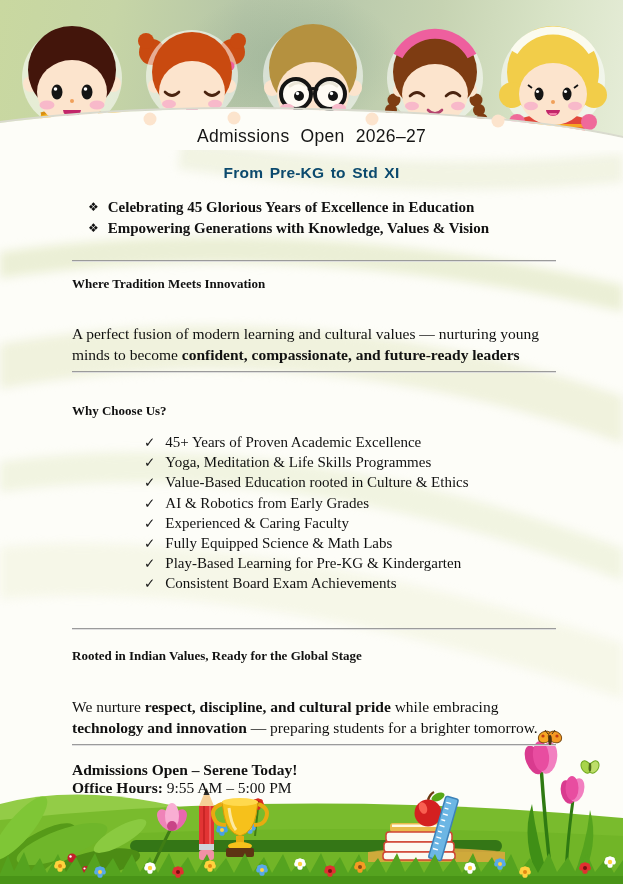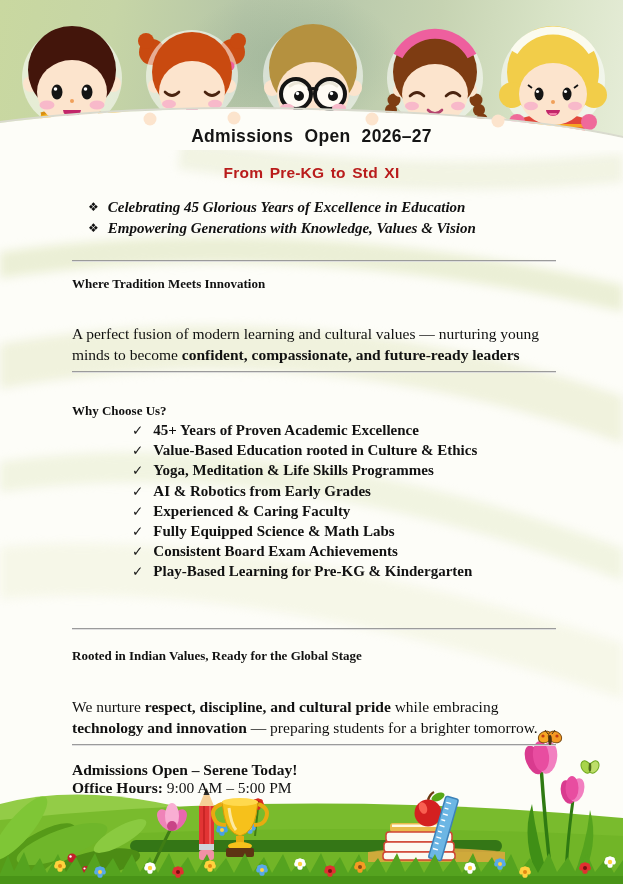--- a/index.html
+++ b/index.html
@@ -9,31 +9,31 @@
   .swirls{position:absolute;left:0;top:0;width:623px;height:884px;z-index:0;filter:blur(5px);}
   
   .header-art{position:absolute;left:0;top:0;width:623px;height:150px;z-index:1;
     background:
       radial-gradient(160px 100px at 290px 60px, rgba(130,158,135,.40), transparent 70%),
       linear-gradient(100deg,#c9d8a0 0%,#c6d5a6 18%,#b6c6a8 38%,#b9c9ab 52%,#c6d3b2 68%,#d8e3c6 85%,#e6edd8 100%);}
   .header-art svg{display:block;}
   .content{position:absolute;left:0;top:0;width:623px;height:884px;z-index:2;}
   .abs{position:absolute;}
   .title{left:0;top:126px;width:623px;text-align:center;font-family:"Liberation Sans",sans-serif;
-         font-weight:bold;font-size:17.5px;letter-spacing:.3px;word-spacing:6px;color:#151515;}
+         font-weight:normal;font-size:17.5px;letter-spacing:.3px;word-spacing:6px;color:#151515;}
   .subtitle{left:0;top:164px;width:623px;text-align:center;font-family:"Liberation Sans",sans-serif;
-         font-weight:bold;font-size:15.5px;letter-spacing:.2px;word-spacing:2px;color:#b91c1c;}
-  .highlights{left:88px;top:197px;font-weight:bold;font-size:15px;line-height:20px;font-style:italic;}
+         font-weight:bold;font-size:15.5px;letter-spacing:.2px;word-spacing:2px;color:#0c4a6e;}
+  .highlights{left:88px;top:197px;font-weight:bold;font-size:15px;line-height:20px;}
   .hl-row{white-space:nowrap;}
   .glyph{font-family:"DejaVu Sans",sans-serif;font-size:12px;margin-right:9px;position:relative;top:-1px;}
   .rule{height:1px;background:#9b9b9b;box-shadow:0 1px 0 rgba(220,220,220,.9);width:484px;left:72px;}
   .h-serif{left:72px;font-weight:bold;font-size:13px;}
   .para{left:72px;width:478px;font-size:15.5px;line-height:21px;}
   .b{font-weight:bold;}
-  .why-list{left:132px;top:420px;list-style:none;margin:0;padding:0;font-size:15px;line-height:20.2px;font-weight:bold;}
+  .why-list{left:132px;top:420px;list-style:none;margin:12px;padding:0;font-size:15px;line-height:20.2px;}
   .why-list li{white-space:nowrap;}
   .chk{font-family:"DejaVu Sans",sans-serif;font-size:13.5px;margin-right:10px;color:#1c1c1c;}
   .footer{left:72px;top:761px;font-size:15.5px;line-height:17.5px;}
   .bottom-art{position:absolute;left:0;top:740px;width:623px;height:144px;z-index:1;pointer-events:none;}
   .butterfly-divider{position:absolute;left:536px;top:728px;width:28px;height:24px;z-index:3;}
 </style>
 </head>
 <body>
 
 <div class="page">
@@ -197,39 +197,39 @@
     <div class="abs rule" style="top:260px;"></div>
 
     <div class="abs h-serif" style="top:276px;">Where Tradition Meets Innovation</div>
     <div class="abs para" style="top:311px;margin-top:12px;"><span>A perfect fusion of modern learning and cultural values — nurturing young minds to become </span><span class="b">confident, compassionate, and future-ready leaders</span></div>
 
     <div class="abs rule" style="top:371px;"></div>
 
     <div class="abs h-serif" style="top:391px;margin-top:12px;">Why Choose Us?</div>
     <ul class="abs why-list">
       <li><span class="chk">✓</span><span>45+ Years of Proven Academic Excellence</span></li>
+      <li><span class="chk">✓</span><span>Yoga, Meditation &amp; Life Skills Programmes</span></li>
       <li><span class="chk">✓</span><span>Value-Based Education rooted in Culture &amp; Ethics</span></li>
-      <li><span class="chk">✓</span><span>Yoga, Meditation &amp; Life Skills Programmes</span></li>
       <li><span class="chk">✓</span><span>AI &amp; Robotics from Early Grades</span></li>
       <li><span class="chk">✓</span><span>Experienced &amp; Caring Faculty</span></li>
       <li><span class="chk">✓</span><span>Fully Equipped Science &amp; Math Labs</span></li>
+      <li><span class="chk">✓</span><span>Play-Based Learning for Pre-KG &amp; Kindergarten</span></li>
       <li><span class="chk">✓</span><span>Consistent Board Exam Achievements</span></li>
-      <li><span class="chk">✓</span><span>Play-Based Learning for Pre-KG &amp; Kindergarten</span></li>
     </ul>
 
     <div class="abs rule" style="top:628px;"></div>
 
     <div class="abs h-serif" style="top:648px;">Rooted in Indian Values, Ready for the Global Stage</div>
     <div class="abs para" style="top:696px;"><span>We nurture </span><span class="b">respect, discipline, and cultural pride</span><span> while embracing </span><span class="b">technology and innovation</span><span> — preparing students for a brighter tomorrow.</span></div>
 
     <div class="abs rule" style="top:744px;"></div>
 
     <div class="abs footer">
       <div class="b">Admissions Open – Serene Today!</div>
-      <div><span class="b">Office Hours:</span><span> 9:00 AM – 5:00 PM</span></div>
+      <div><span class="b">Office Hours:</span><span> 9:55 AM – 5:00 PM</span></div>
     </div>
   </div>
 
   <svg class="butterfly-divider" viewBox="0 0 28 24">
     <ellipse cx="9" cy="9" rx="7" ry="5.5" fill="#f5a623" stroke="#7a4a10" stroke-width="1" transform="rotate(-28 9 9)"></ellipse>
     <ellipse cx="19" cy="9" rx="7" ry="5.5" fill="#f59a23" stroke="#7a4a10" stroke-width="1" transform="rotate(28 19 9)"></ellipse>
     <circle cx="7" cy="8" r="1.6" fill="#c23b12"></circle>
       <circle cx="21" cy="8" r="1.6" fill="#c23b12"></circle>
     <ellipse cx="14" cy="12" rx="1.8" ry="5" fill="#4a3010"></ellipse>
     <path d="M12,6 l-3,-4 M16,6 l3,-4" stroke="#4a3010" stroke-width="1"></path>

